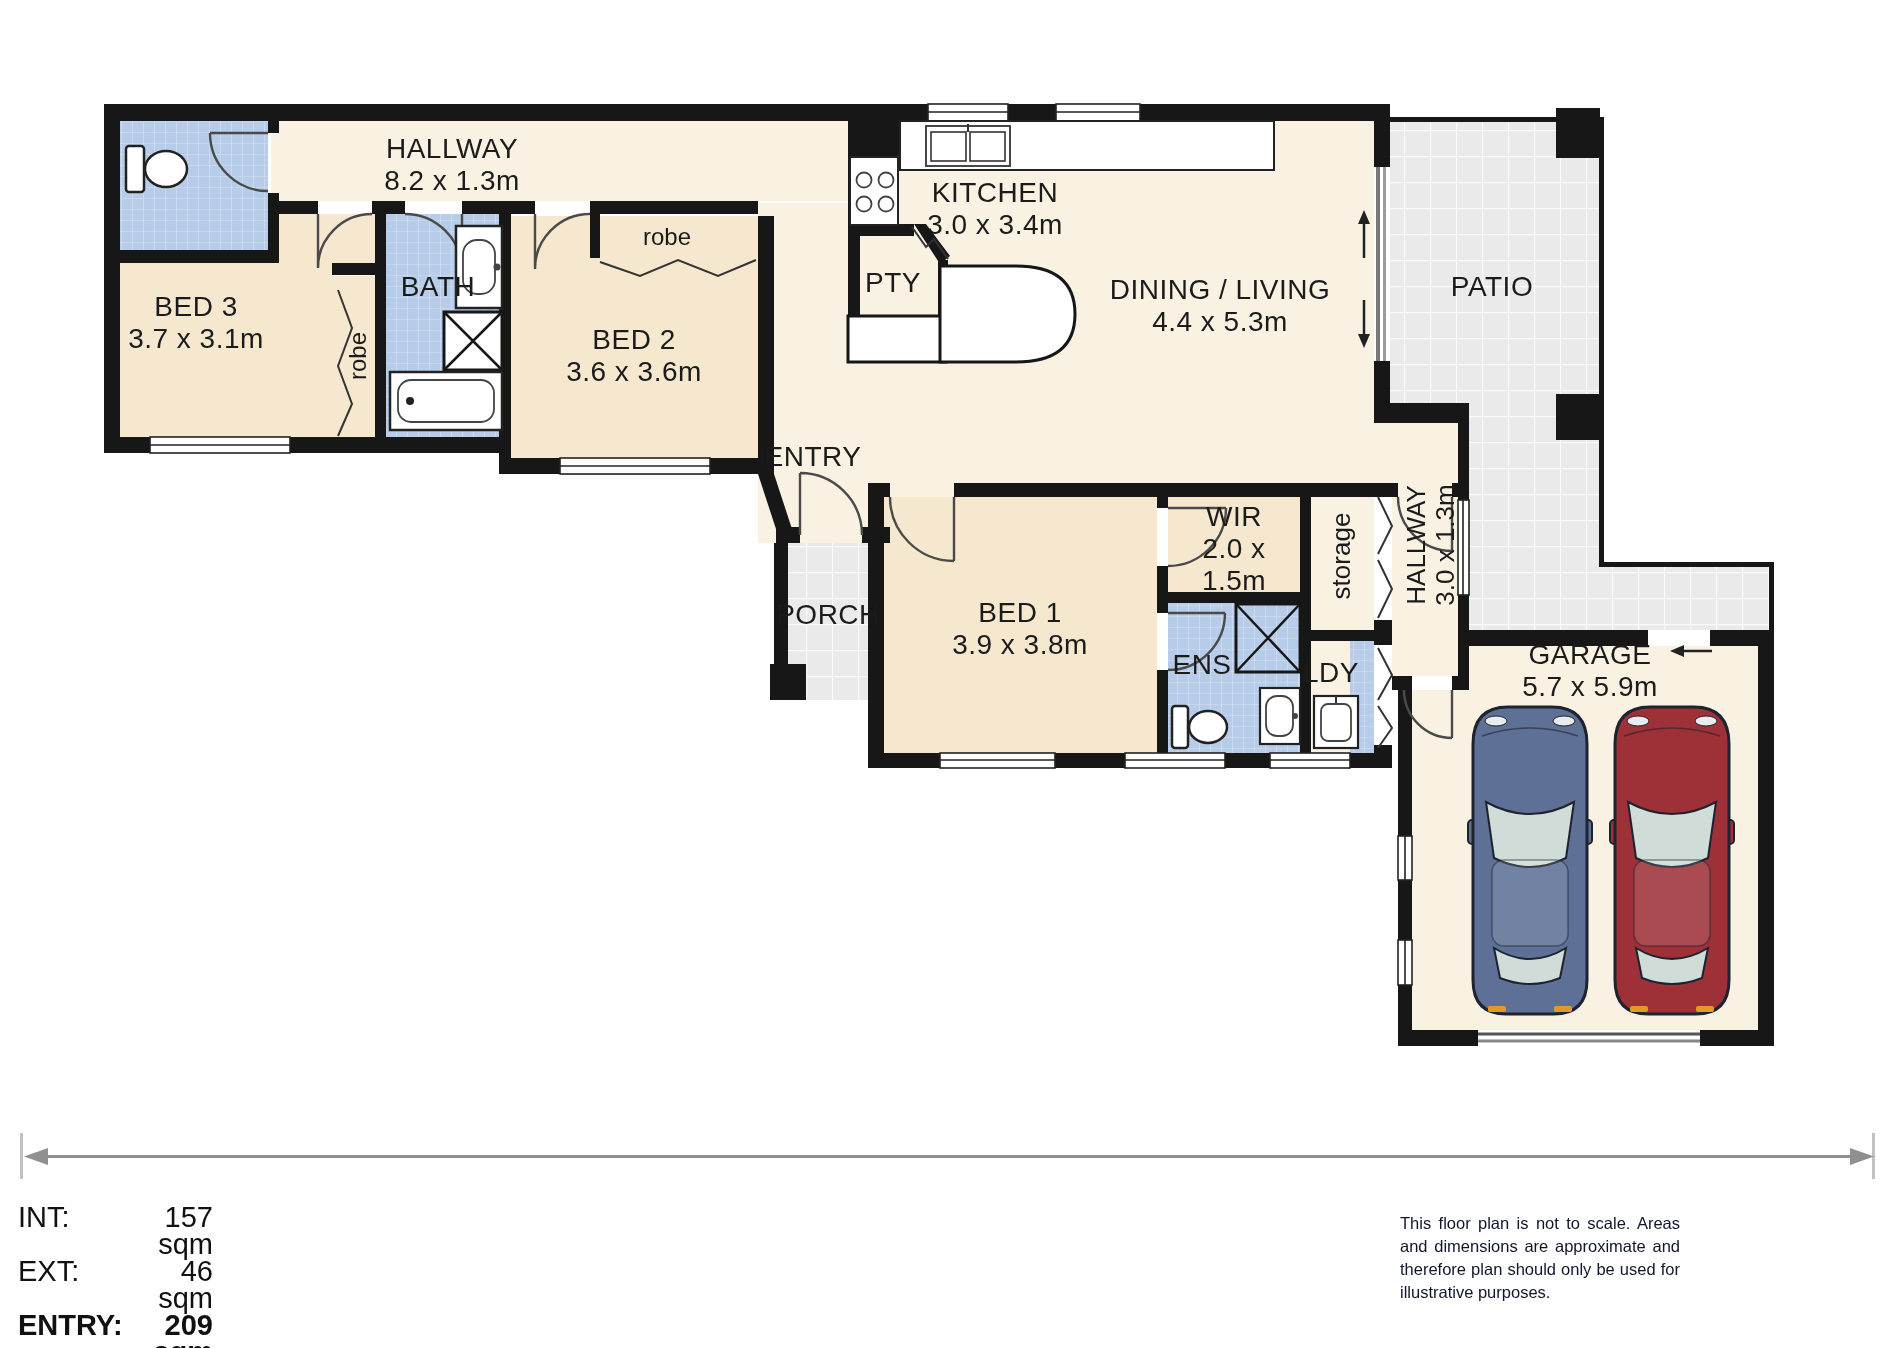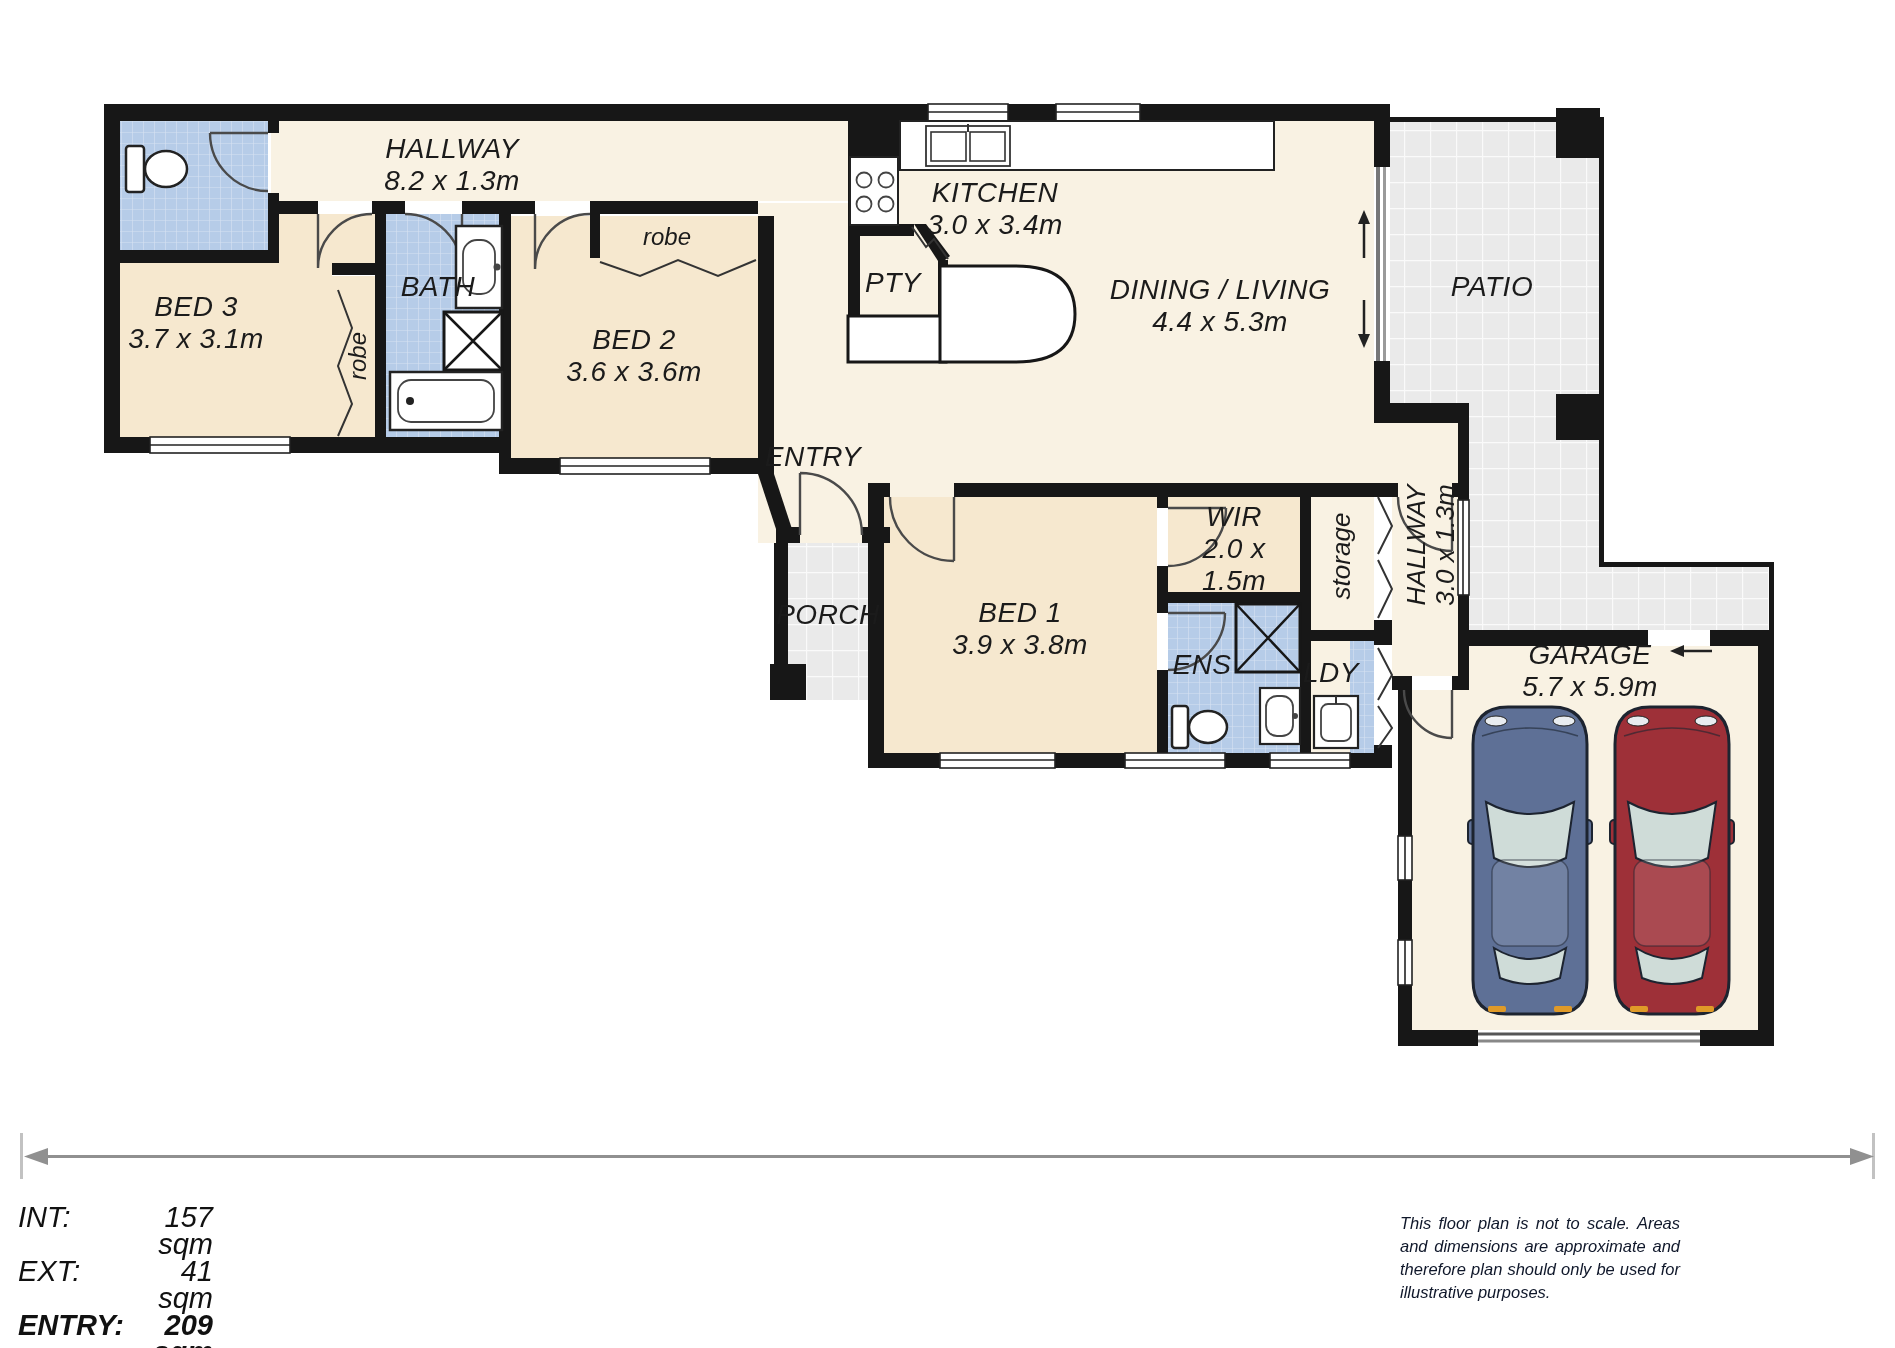--- a/index.html
+++ b/index.html
@@ -1,17 +1,17 @@
 <!DOCTYPE html>
 <html><head>
 <meta charset="utf-8">
 <style>
   html,body{margin:0;padding:0;background:#ffffff;}
   .page{position:relative;width:1895px;height:1348px;background:#fff;overflow:hidden;
-        font-family:"Liberation Sans",sans-serif;font-style:italic;}
+        font-family:"Liberation Sans",sans-serif;}
   svg text{font-family:"Liberation Sans",sans-serif;fill:#1b1b1b;}
   .lbl{font-size:28px;letter-spacing:0.5px;}
   .lbl-sm{font-size:24px;}
   .lbl-v{font-size:26px;}
   .footer-areas{position:absolute;left:18px;top:1204px;width:200px;font-size:29px;color:#111;}
   .area-row{display:flex;line-height:27px;}
   .area-row .a-lbl{width:100px;}
   .area-row .a-val{width:95px;text-align:right;}
   .area-row.total{font-weight:bold;}
   .addr{position:absolute;left:228px;top:1226px;width:1056px;text-align:center;
@@ -346,21 +346,21 @@
 </svg>
 
 
 <div class="footer-areas">
   <div class="area-row">
     <span class="a-lbl">INT:</span>
     <span class="a-val">157 sqm</span>
   </div>
   <div class="area-row">
     <span class="a-lbl">EXT:</span>
-    <span class="a-val">41 sqm</span>
+    <span class="a-val">46 sqm</span>
   </div>
   <div class="area-row total">
     <span class="a-lbl">ENTRY:</span>
     <span class="a-val">209 sqm</span>
   </div>
 </div>
 
 
 <div class="disclaimer">This floor plan is not to scale. Areas and dimensions are approximate and therefore plan should only be used for illustrative purposes.</div>
 

